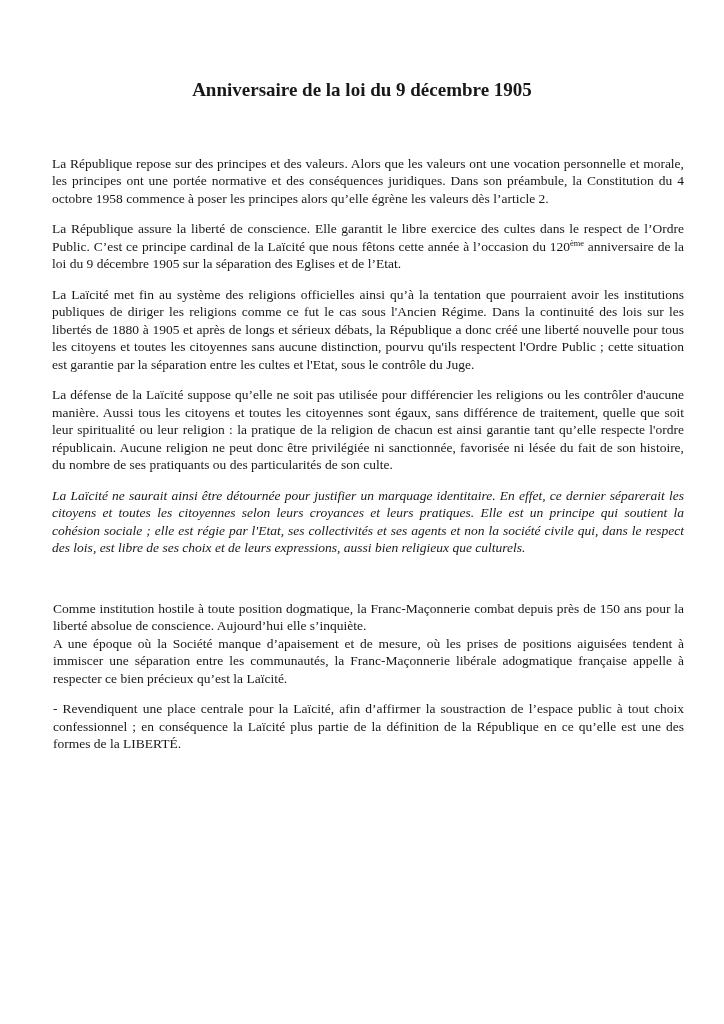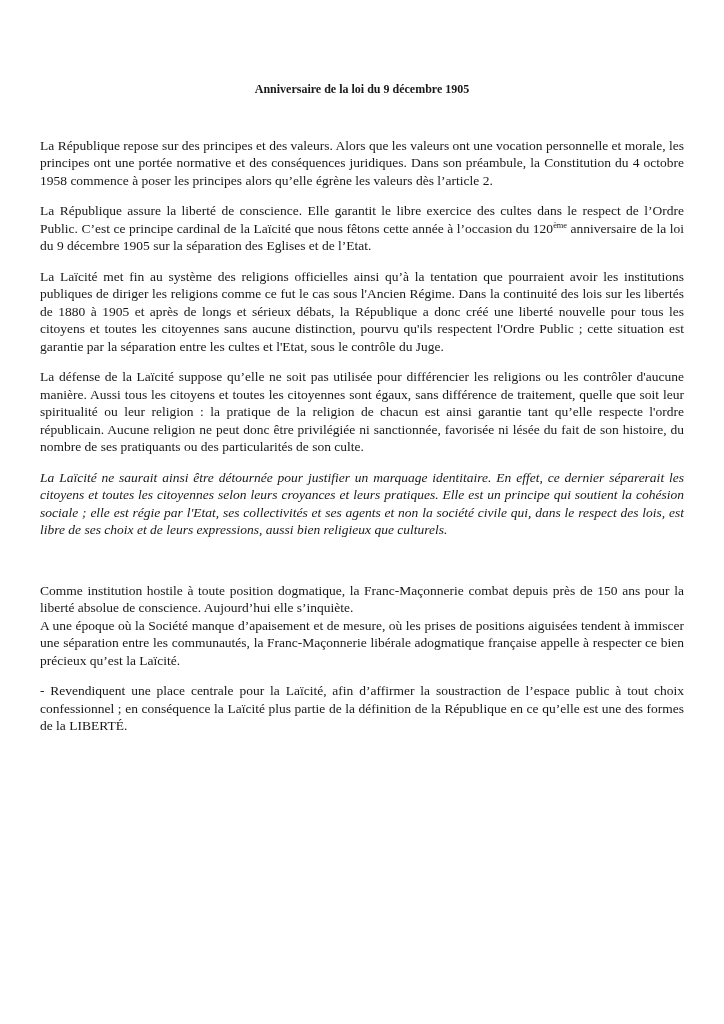--- a/index.html
+++ b/index.html
@@ -16,34 +16,34 @@
     padding: 81px 40px 0 40px;
     overflow: hidden;
     font-family: "Liberation Serif", "DejaVu Serif", serif;
     font-size: 13.5px;
     line-height: 17.5px;
     color: #181818;
   }
   .title-block {
     text-align: center;
     font-weight: bold;
-    font-size: 12px;
+    font-size: 19px;
     line-height: 17.5px;
-    margin: 0 0 38px 0;
+    margin: 0 0 56px 0;
   }
   .title-line { display: block; }
   .body-text p.para {
-    margin: 0 0 13px 0;
+    margin: 0 0 13px 12px;
     text-align: justify;
   }
   .body-text p.para.tight {
     margin: 0;
   }
   .para-group {
-    margin: 0 0 13px 0;
+    margin: 0 0 13px 13px;
   }
   .gap-large {
     margin-bottom: 43px !important;
     font-style: italic;
   }
   sup.ordinal {
     font-size: 0.62em;
     line-height: 0;
     vertical-align: super;
   }

